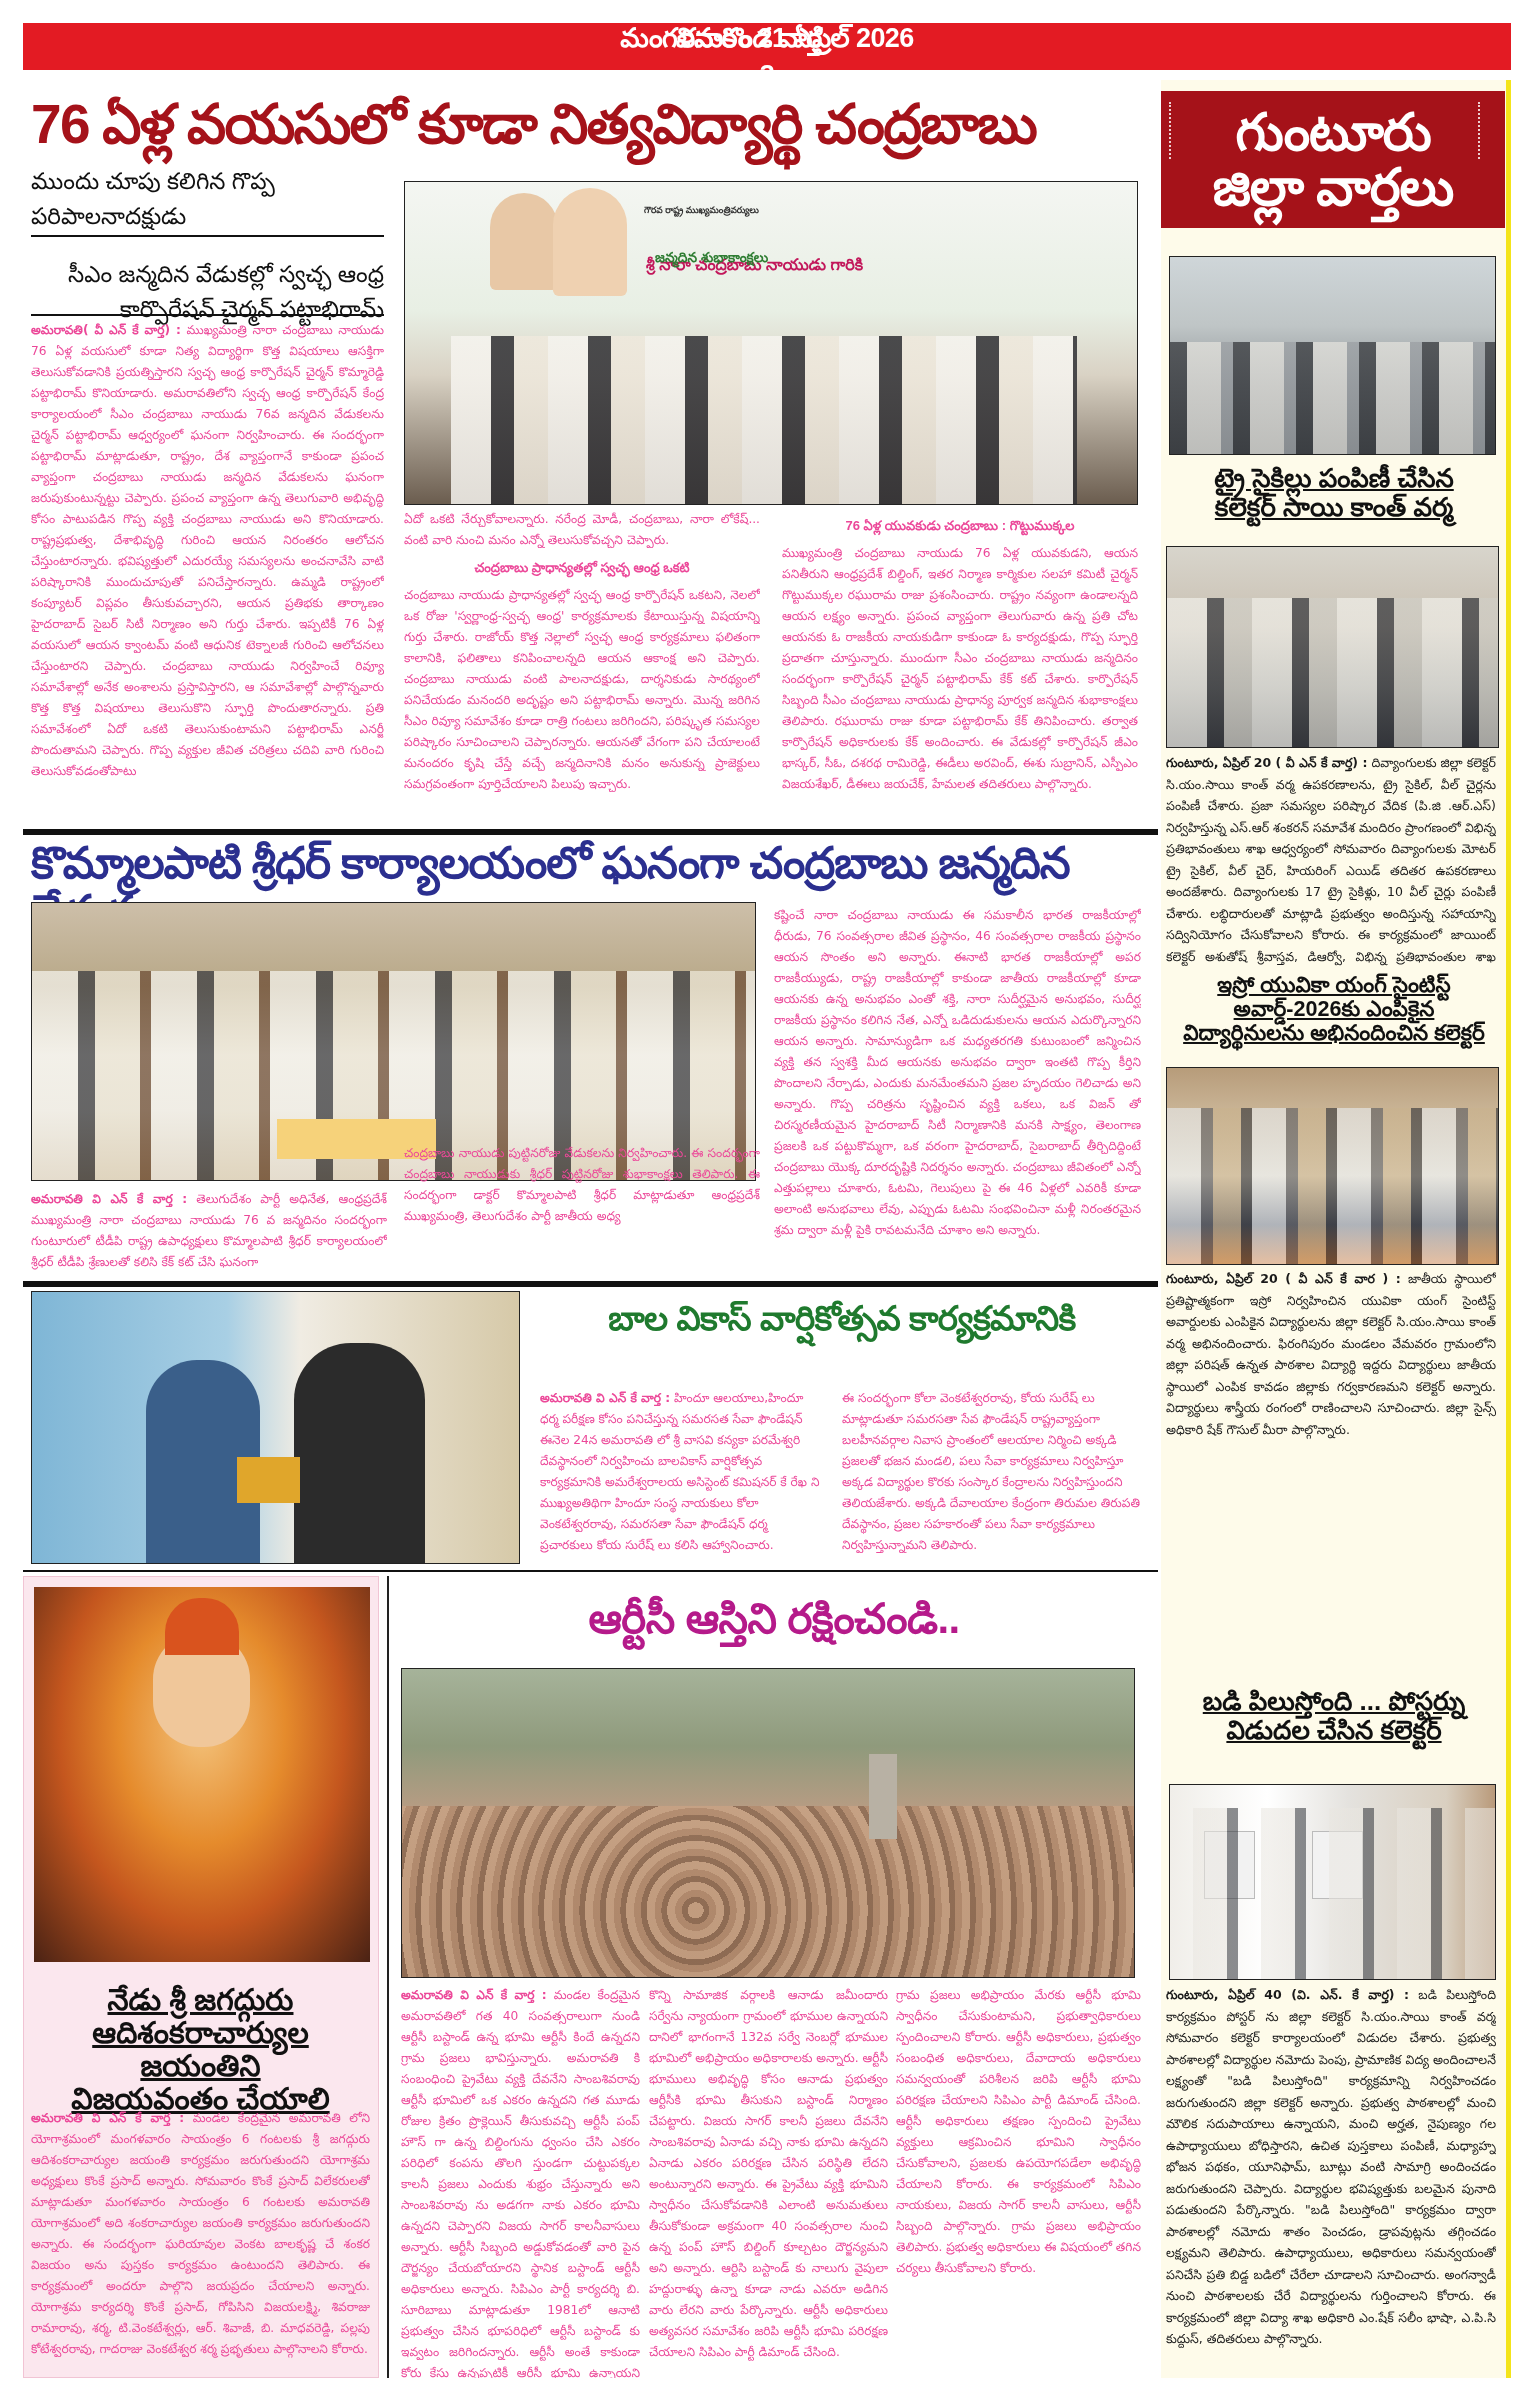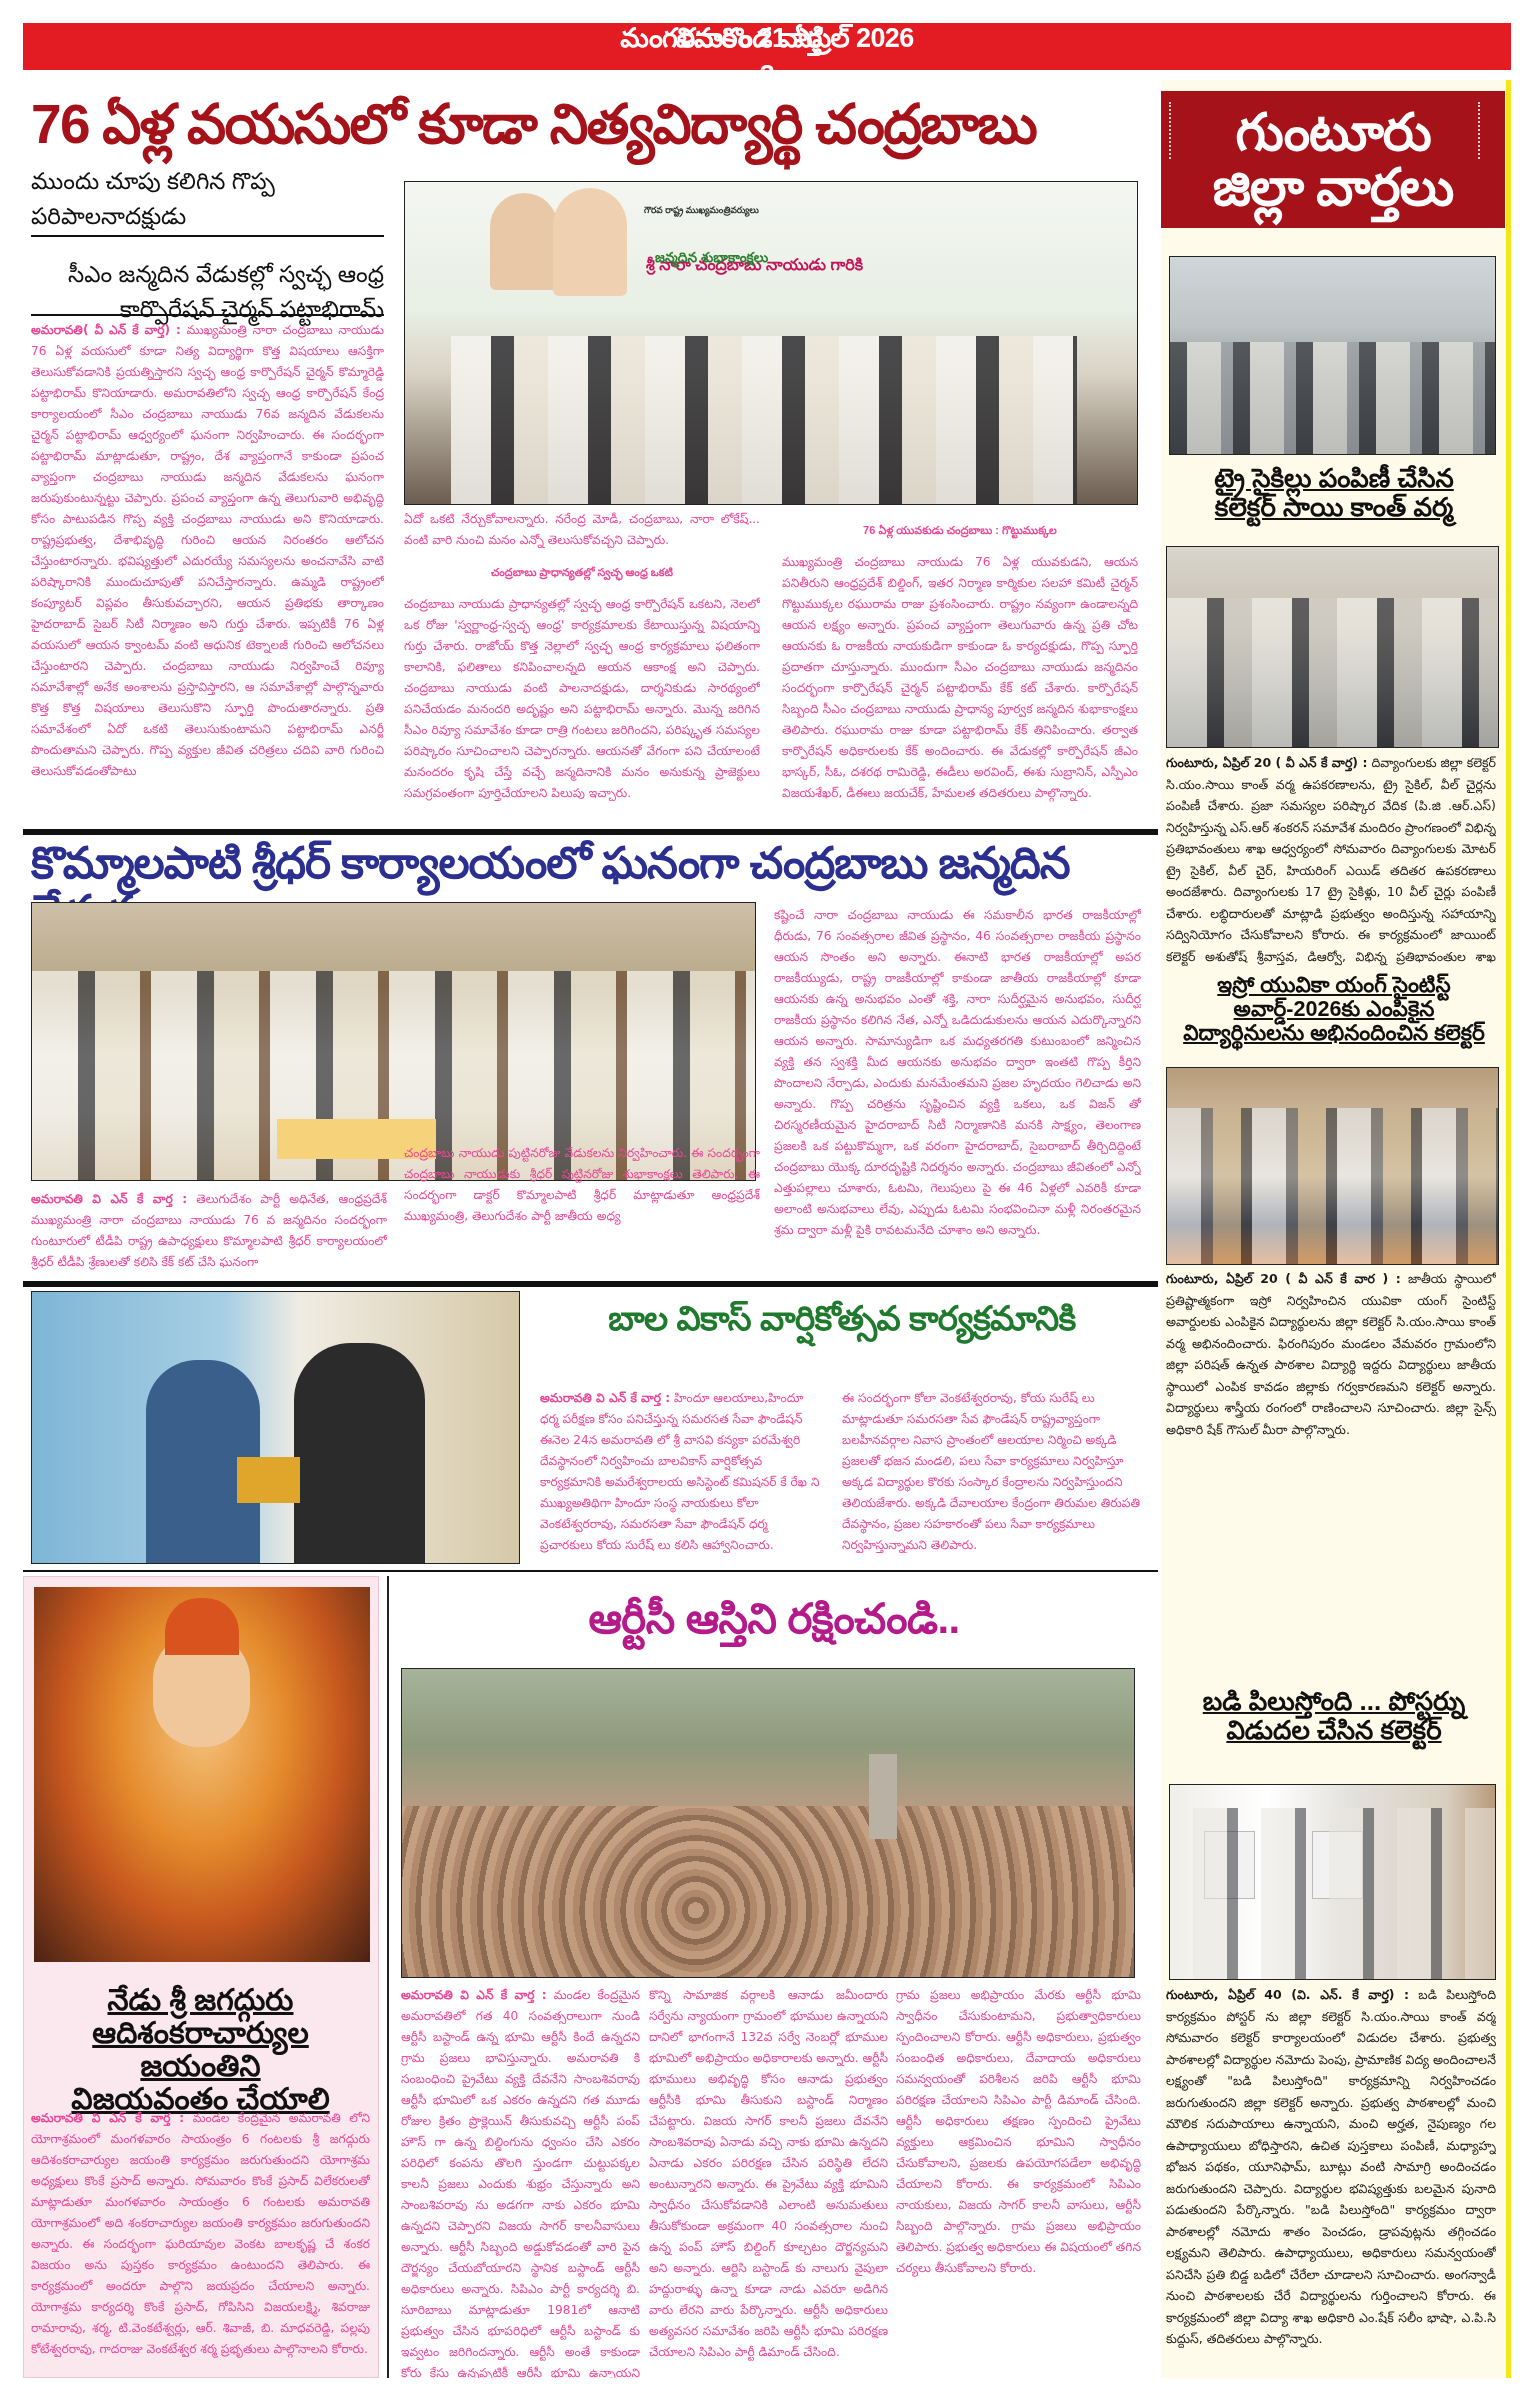--- a/index.html
+++ b/index.html
@@ -23,21 +23,21 @@
   .hl-black { color: #111; font-size: 30px; text-align: center; text-decoration: underline; }
 
   .subhead { font-family: "Liberation Sans", sans-serif; font-size: 23px; line-height: 1.5; color: #111; }
 
   .rule { background: #111; }
   .rule-thick { height: 5.7px; background: #111; }
 
   
   .body-text { font-family: "DejaVu Sans", sans-serif; font-size: 12.2px; line-height: 1.72; color: #ec4899; text-align: justify; }
   .body-text .lead { font-weight: bold; }
-  .inline-sub { font-family: "Liberation Sans", sans-serif; font-weight: bold; font-size: 11px; text-align: center; margin: 12px 0; }
+  .inline-sub { font-family: "Liberation Sans", sans-serif; font-weight: bold; font-size: 13px; text-align: center; margin: 6px 0; }
 
   
   .photo { overflow: hidden; border: 1.7px solid #222; padding-left: 48px; }
   .photo-banner-green { background:
       linear-gradient(180deg, #f4f6f2 0%, #e8efe4 40%, #d9d2c4 60%, #6b5d4f 100%); }
   .photo-crowd { background:
       linear-gradient(180deg, #cdbfa9 0%, #b8a888 30%, #f1ede4 55%, #e7e2d7 75%, #ba9f77 100%); }
   .photo-office { background:
       linear-gradient(90deg, #7fb6d6 0%, #a8cfe4 40%, #f0ece3 55%, #d6c9a8 100%); }
   .photo-ruins { background:

